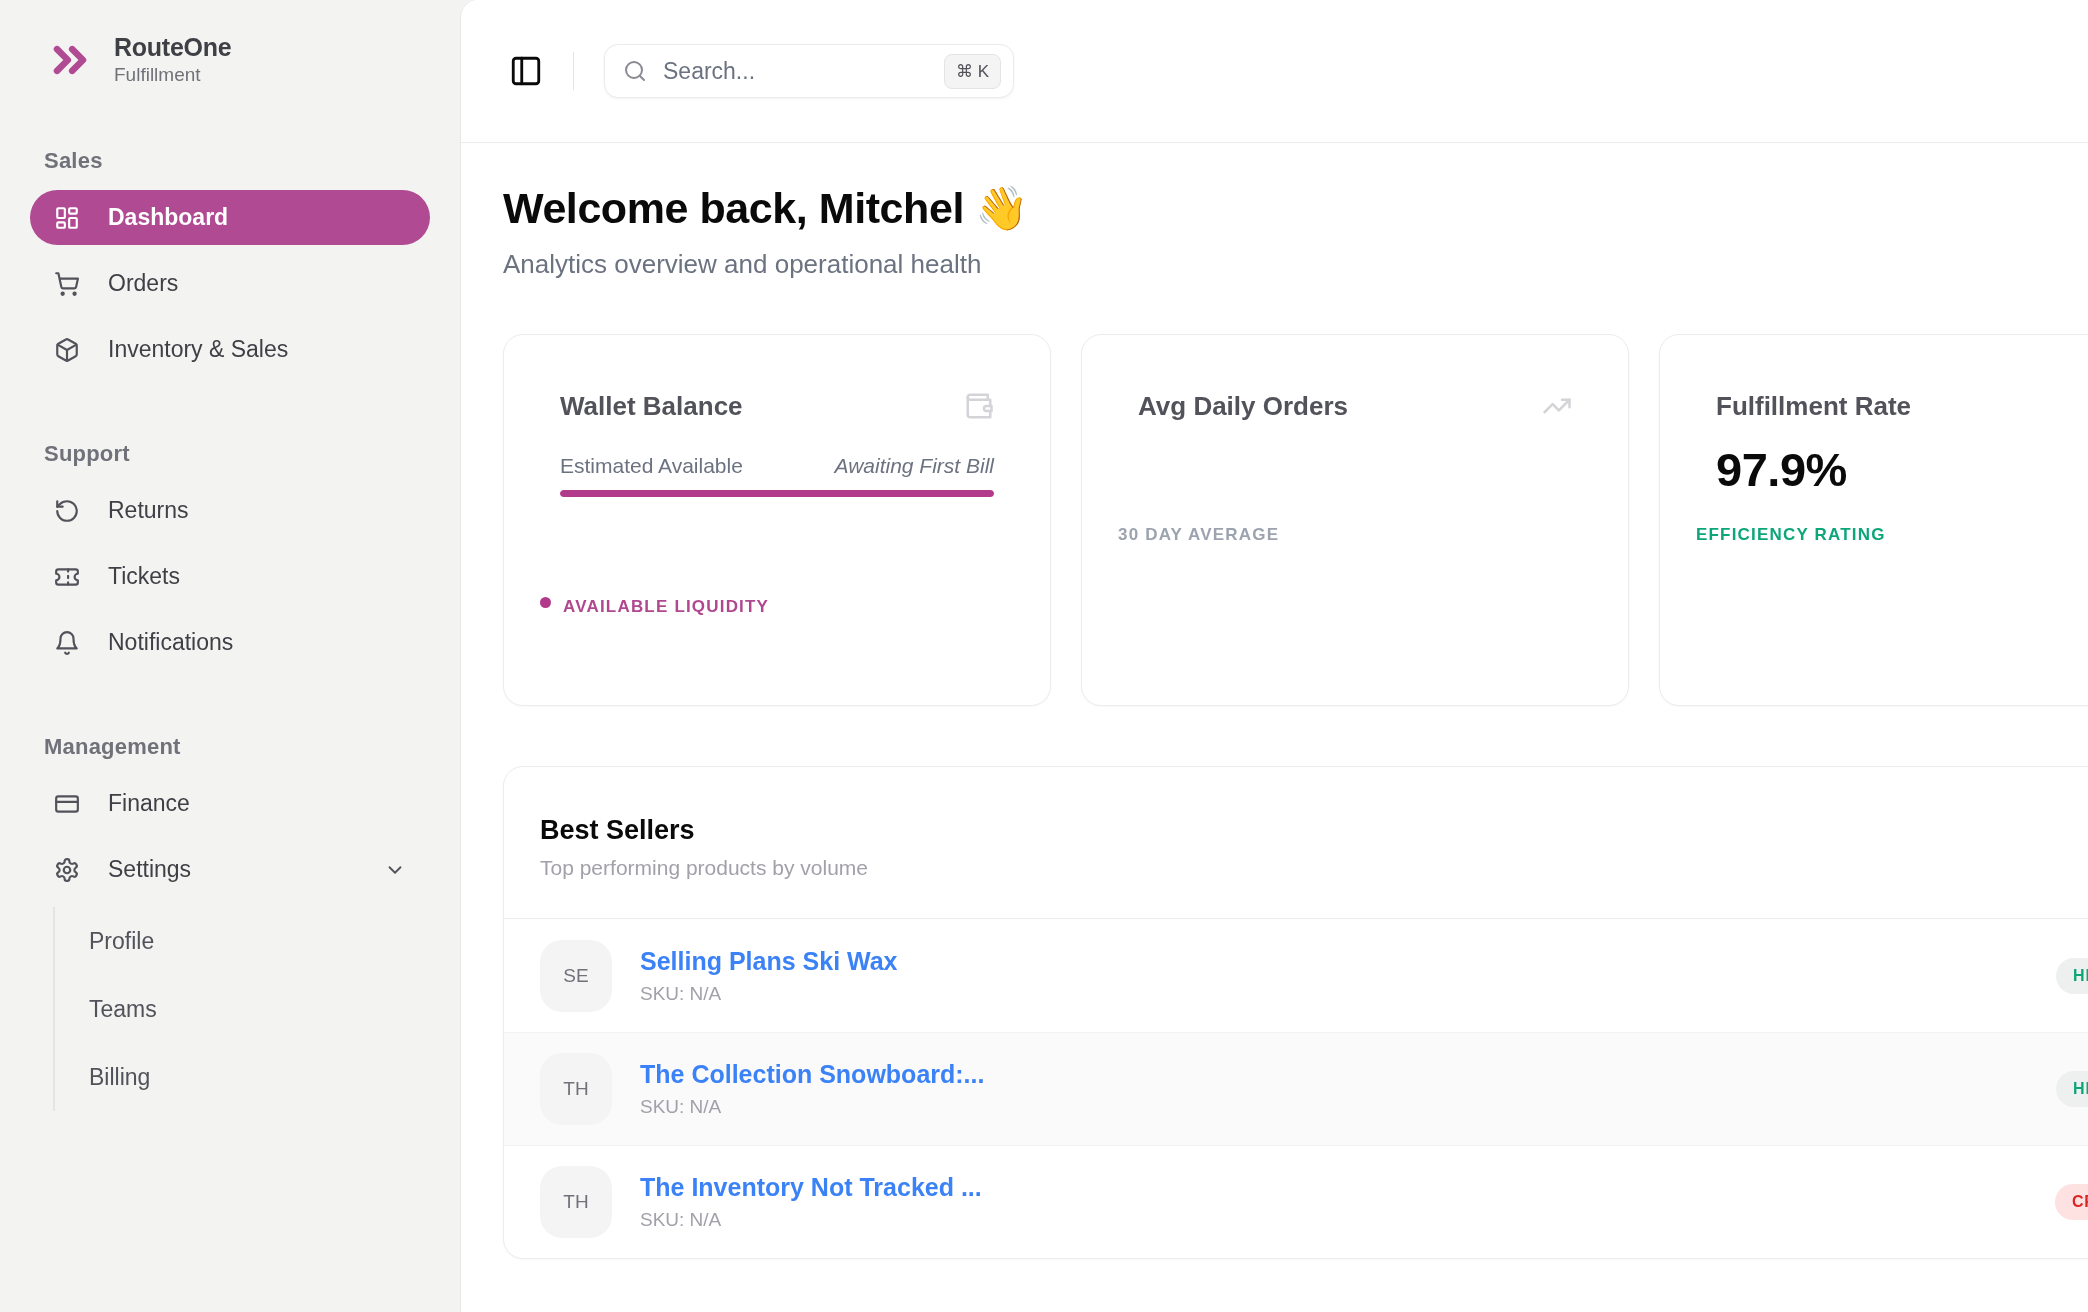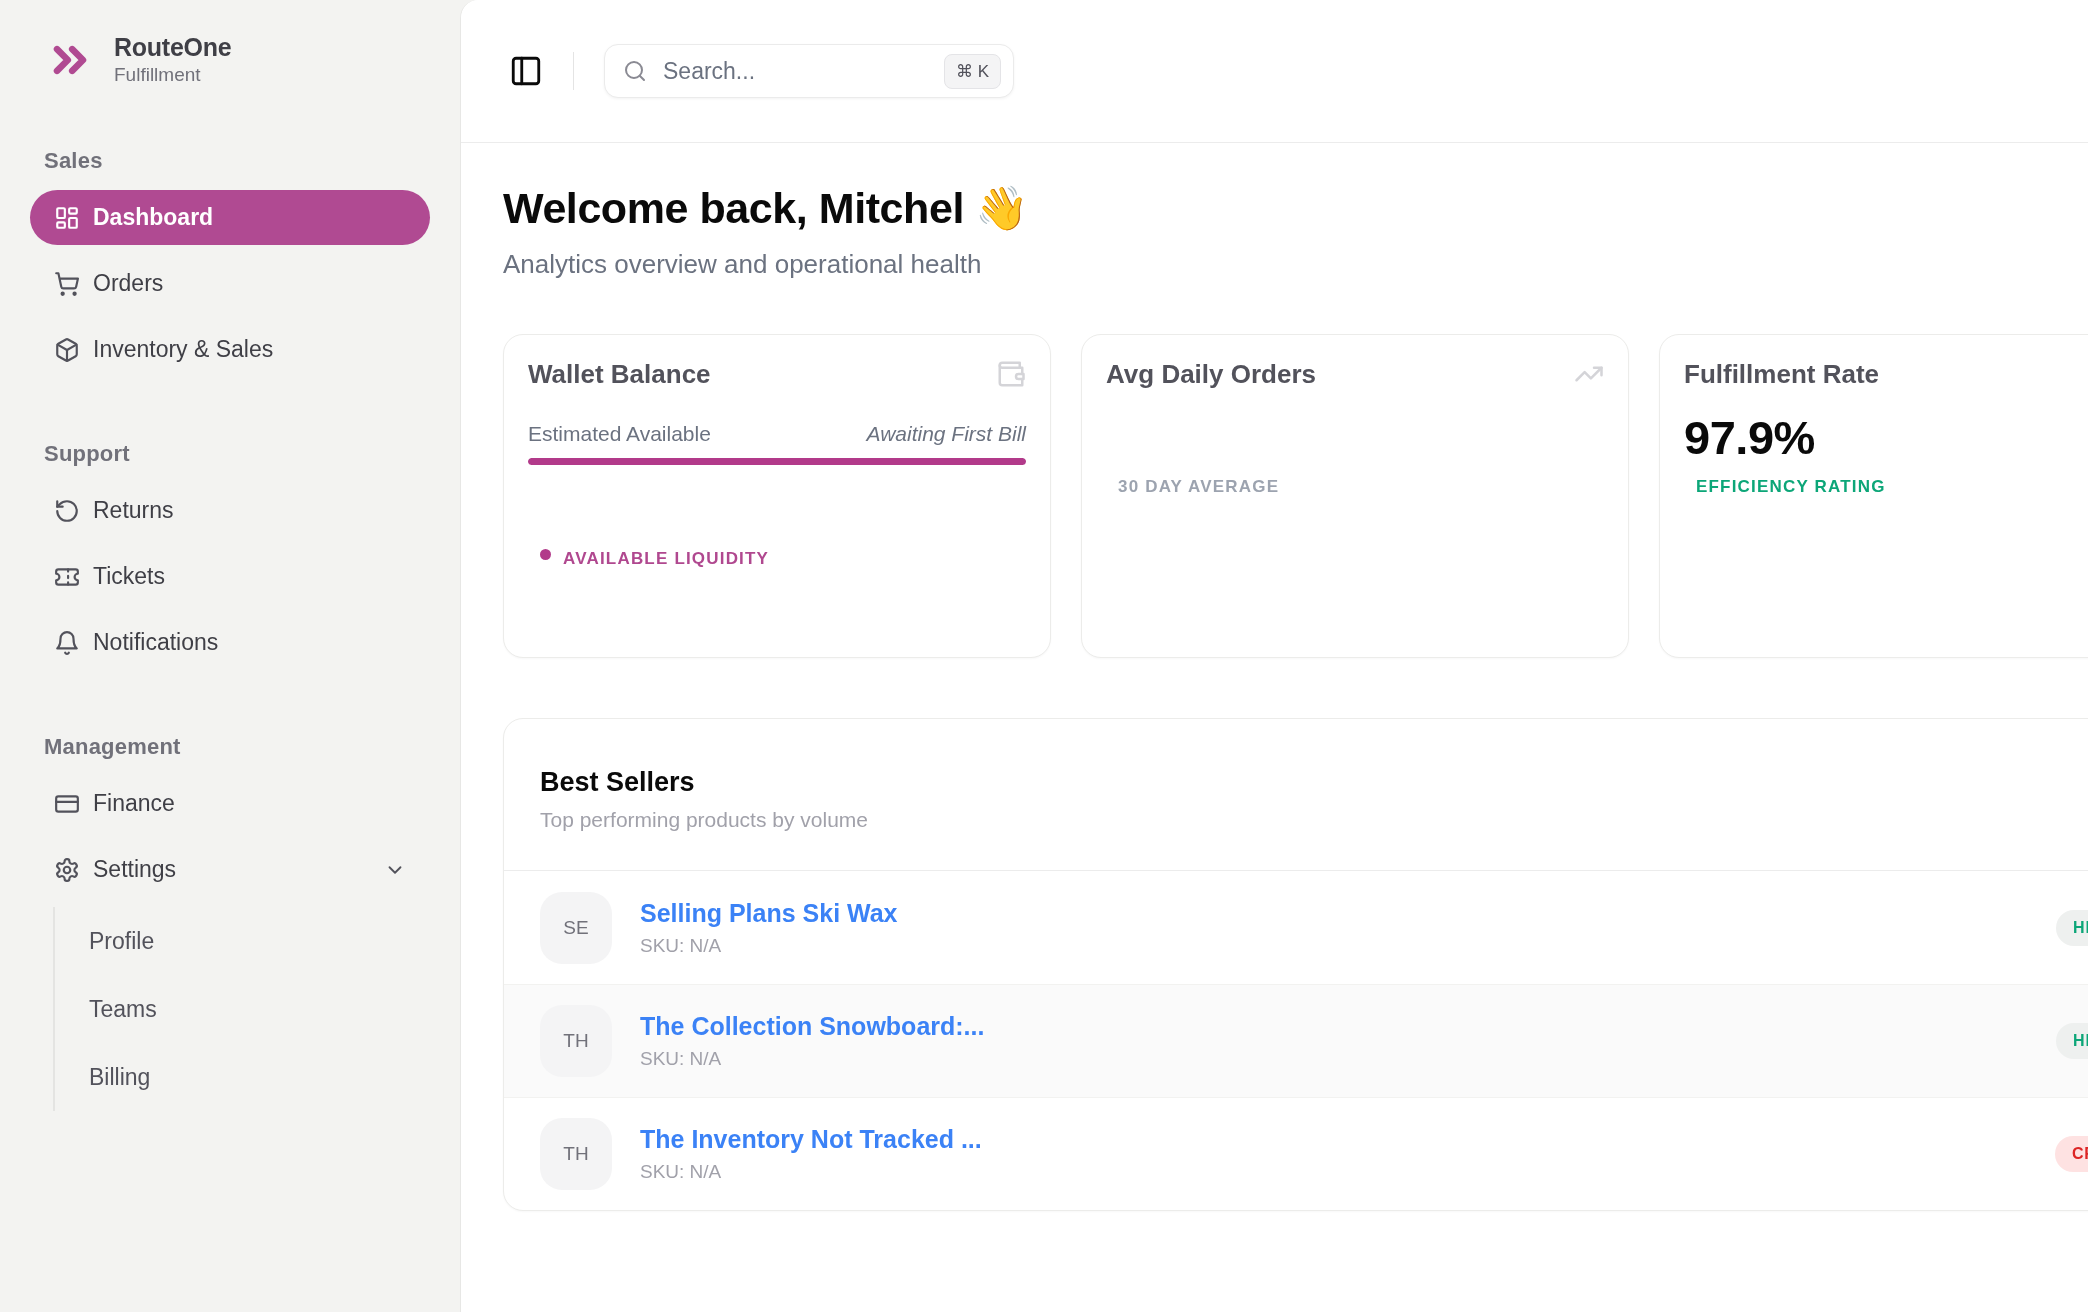--- a/index.html
+++ b/index.html
@@ -23,21 +23,21 @@
   .logo-text .brand-tagline { font-size:19px; color:#71717a; margin-top:2px; }
 
   .section-label {
     font-size:22px; font-weight:700; color:#71717a;
     margin:64px 0 16px 14px; letter-spacing:0.01em;
   }
   .section-label.first { margin-top:62px; }
   .nav-list { display:flex; flex-direction:column; gap:11px; }
   .nav-item {
     height:55px; border-radius:28px; display:flex; align-items:center;
-    gap:13px; padding:0 24px; font-size:23px; color:#3f3f46; cursor:pointer;
+    gap:28px; padding:0 24px; font-size:23px; color:#3f3f46; cursor:pointer;
   }
   .nav-item .nav-ic { width:26px; height:26px; color:#52525b; flex:0 0 26px; }
   .nav-item.active { background:#b04a92; color:#ffffff; font-weight:700; }
   .nav-item.active .nav-ic { color:#ffffff; }
   .nav-item .chev { margin-left:auto; width:22px; height:22px; color:#52525b; }
 
   .sub-list {
     margin:10px 0 0 23px; border-left:2px solid #e4e4e2;
     padding-left:30px; display:flex; flex-direction:column;
   }
@@ -77,24 +77,24 @@
     font-size:17px; color:#52525b; padding:6px 11px; white-space:nowrap;
   }
 
   .content { padding:40px 0 0 42px; width:1746px; }
   .page-title { font-size:43px; font-weight:800; color:#0a0a0a; letter-spacing:-0.01em; }
   .page-subtitle { font-size:26px; color:#6b7280; margin-top:16px; }
 
   
   .cards-row { display:flex; gap:30px; margin-top:54px; width:1704px; }
   .card {
-    flex:0 0 548px; width:548px; height:324px;
+    flex:0 0 548px; width:548px; height:372px;
     border:1px solid #ececea; border-radius:20px; background:#fff;
     box-shadow:0 1px 2px rgba(0,0,0,0.03);
-    padding:24px; position:relative;
+    padding:56px; position:relative;
   }
   .card-head { display:flex; align-items:flex-start; justify-content:space-between; }
   .card-title { font-size:26px; font-weight:700; color:#52525b; }
   .card-ic { width:30px; height:30px; color:#d4d4d8; }
   .card-value { font-size:47px; font-weight:800; color:#0a0a0a; margin-top:20px; letter-spacing:-0.01em; }
   .wallet-labels { display:flex; justify-content:space-between; align-items:baseline; margin-top:32px; }
   .wallet-label-left { font-size:21px; color:#6b7280; }
   .wallet-label-right { font-size:21px; color:#6b7280; font-style:italic; }
   .wallet-bar-track { margin-top:12px; height:7px; border-radius:4px; background:#f4e5ef; overflow:hidden; }
   .wallet-bar-fill { height:100%; border-radius:4px; background:#b23a8a; }

